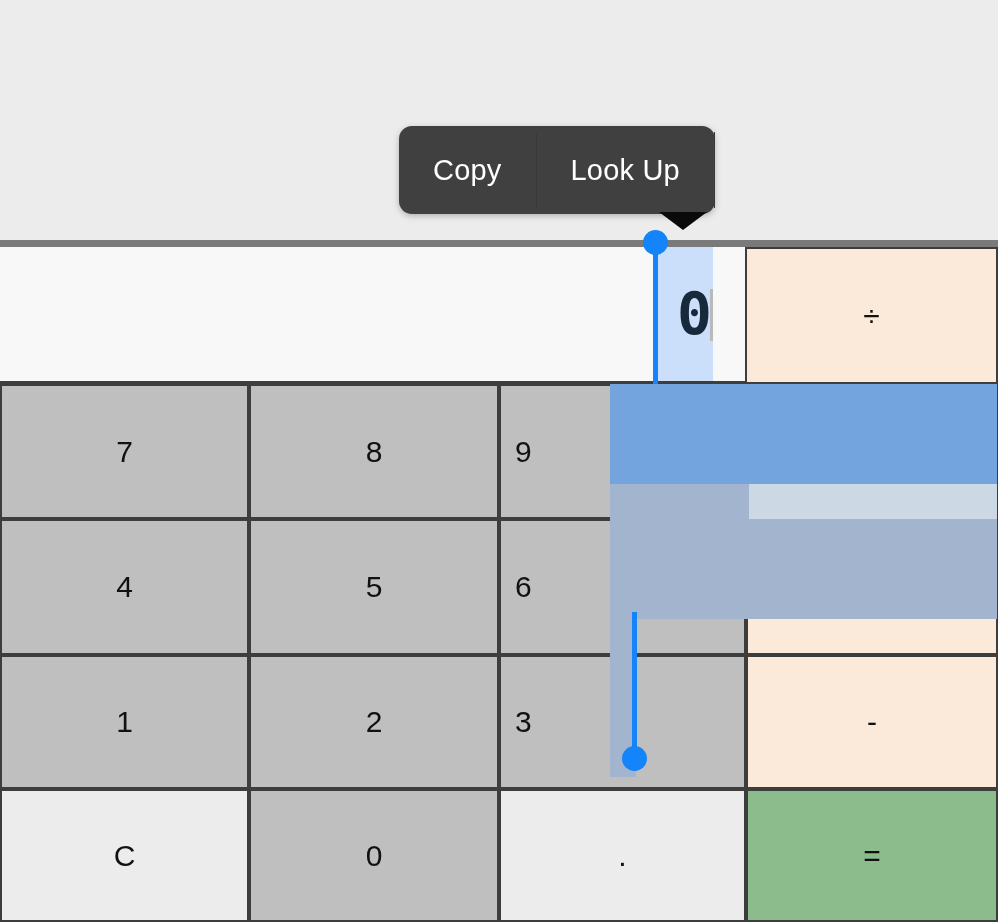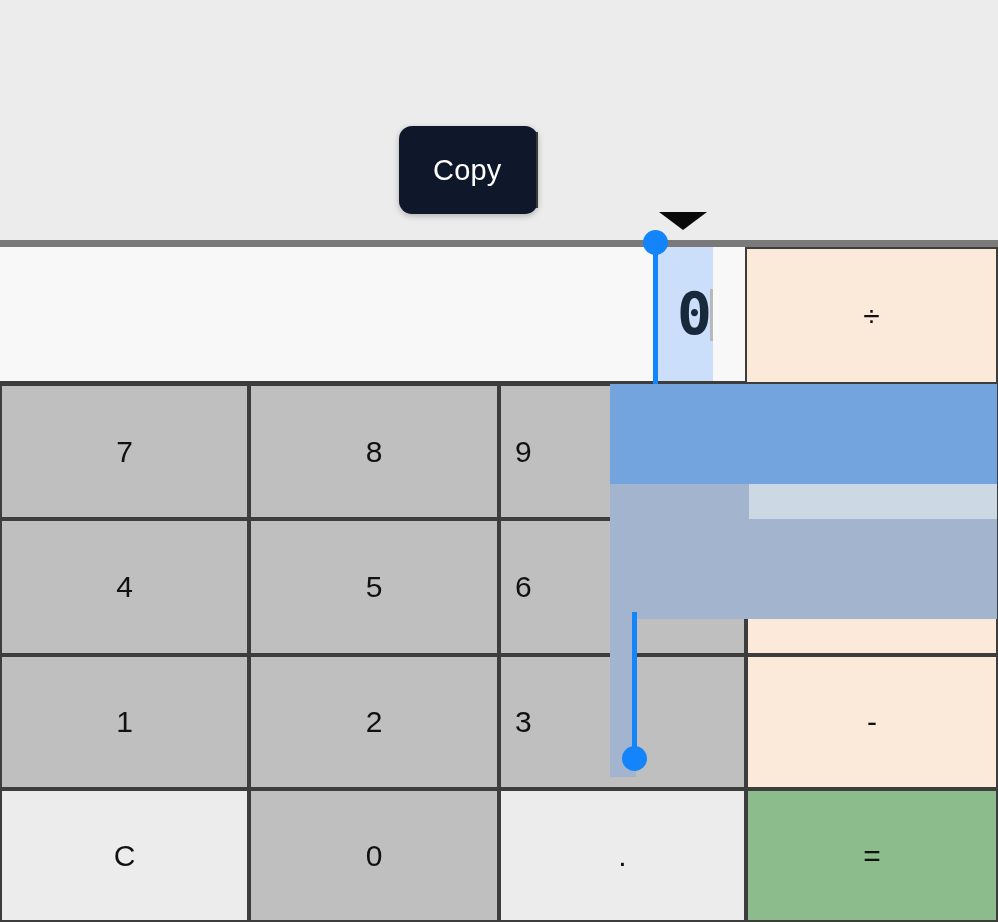--- a/index.html
+++ b/index.html
@@ -23,21 +23,21 @@
     width: 998px; height: 240px;
     background: #ececec;
   }
 
   
   #context-menu {
     position: absolute;
     left: 399px;
     top: 126px;
     height: 88px;
-    background: #0f172a;
+    background: #404040;
     border-radius: 13px;
     display: flex;
     align-items: stretch;
     z-index: 40;
     box-shadow: 0 2px 6px rgba(0,0,0,0.25);
   }
   .menu-item {
     display: flex;
     align-items: center;
     justify-content: center;
@@ -205,20 +205,21 @@
   }
 </style>
 </head>
 <body>
 
 <div id="top-area"></div>
 
 <div id="context-menu">
   <div class="menu-item">Copy</div>
   <div class="menu-sep"></div>
+  <div class="menu-item">Look Up</div>
   <div class="menu-sep"></div>
 </div>
 <div id="menu-arrow"></div>
 
 <div id="separator-bar"></div>
 
 <div id="calculator">
 
   <div id="display">
     <div id="display-sel-bg"></div>

